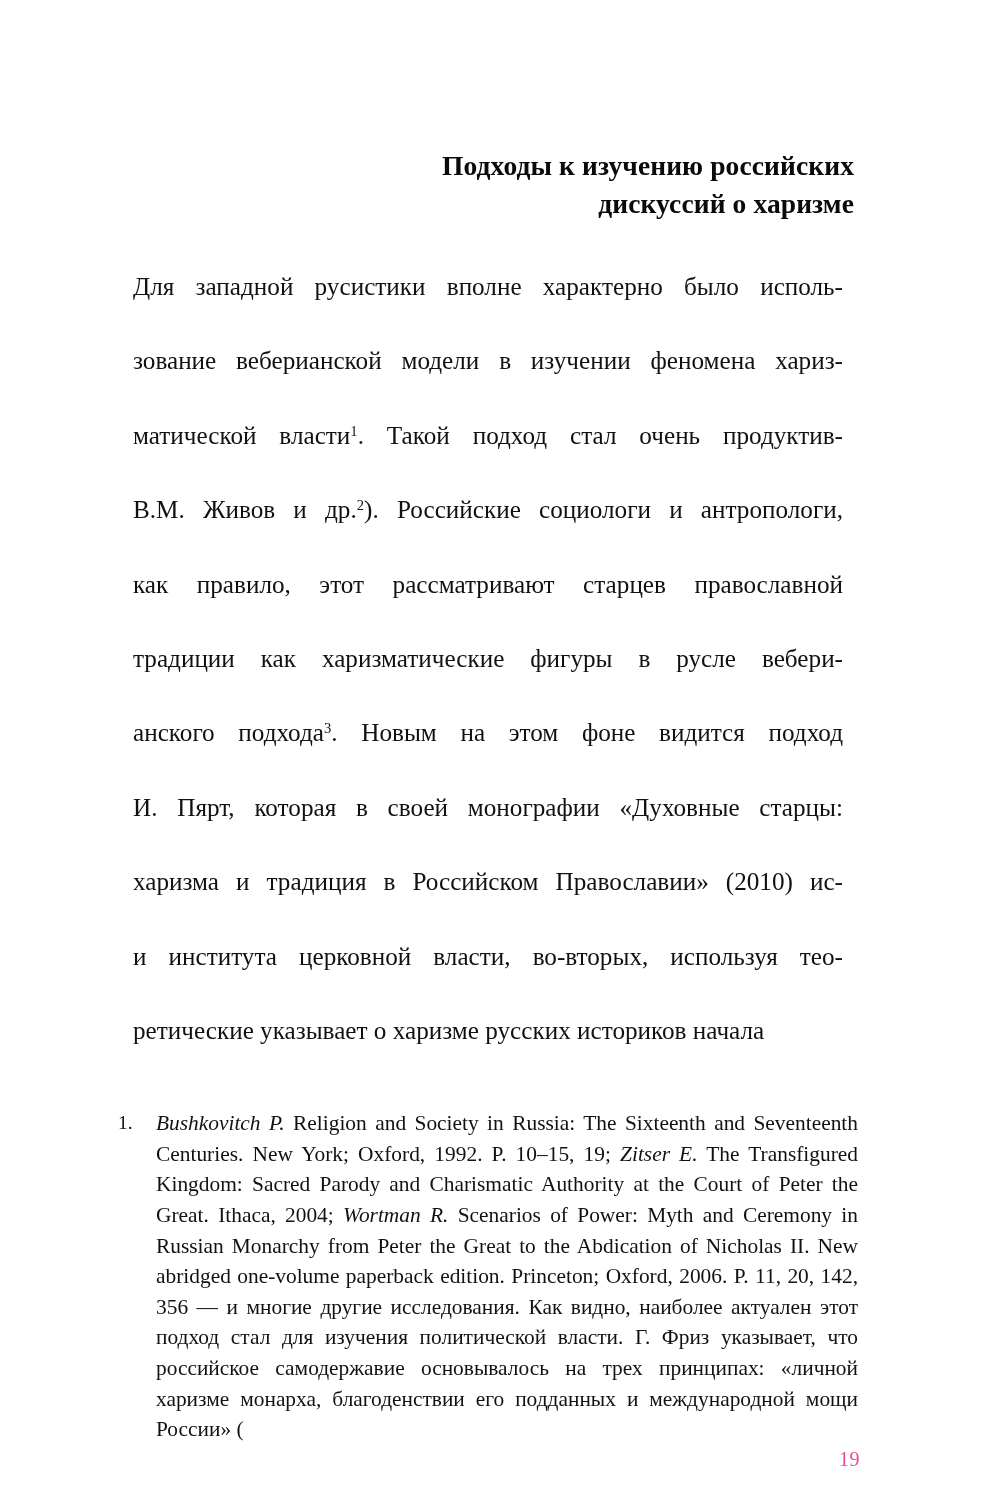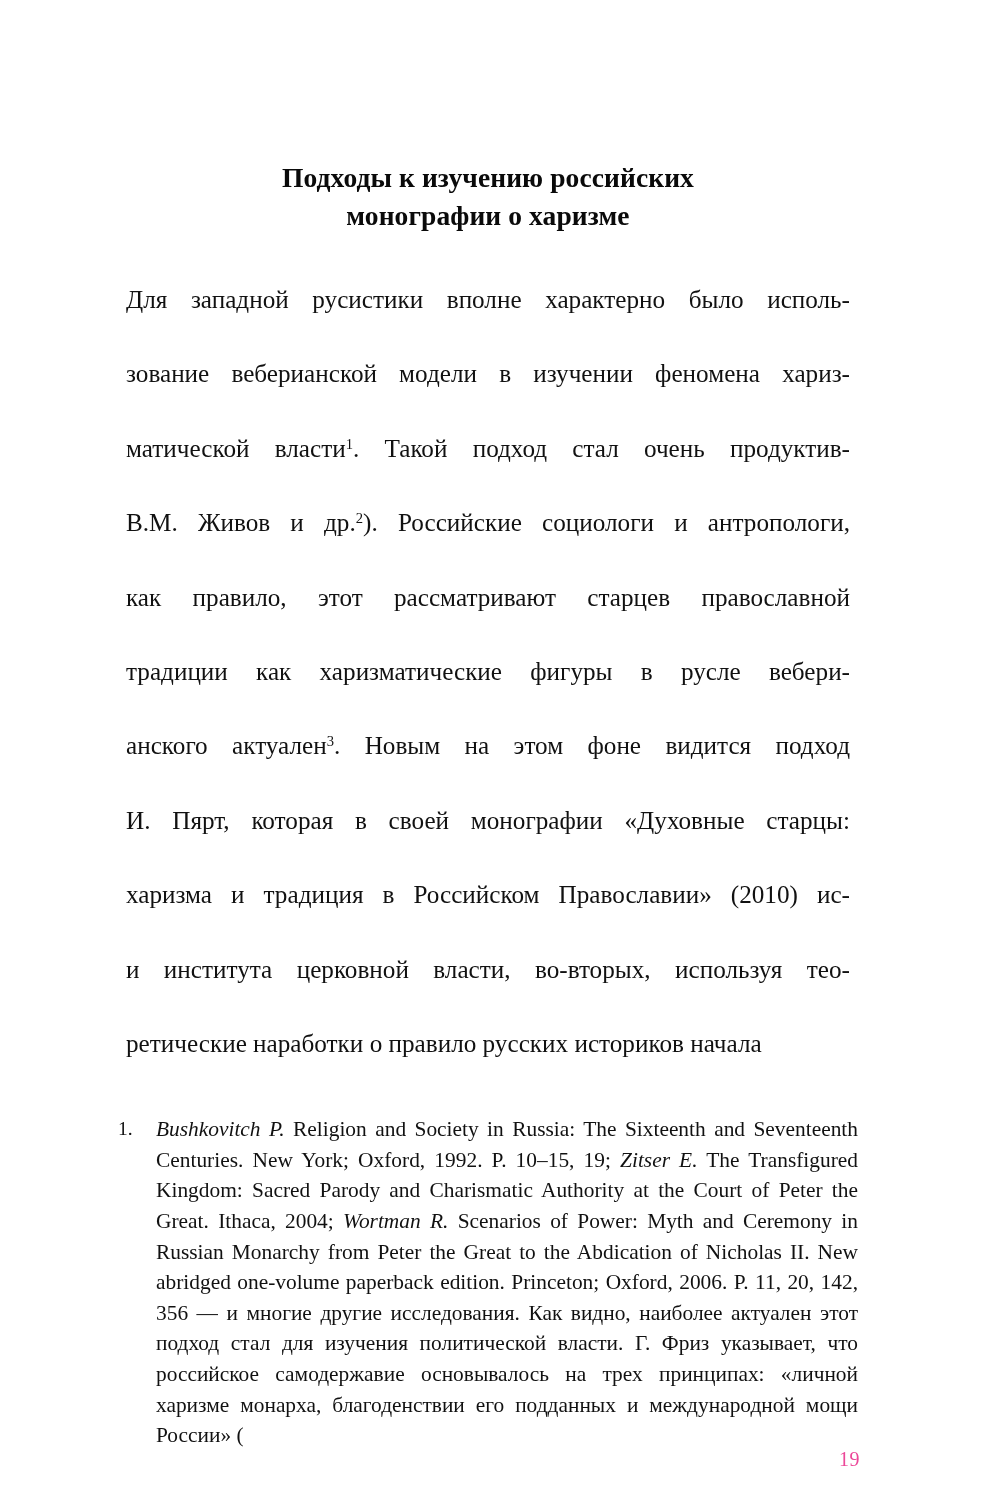--- a/index.html
+++ b/index.html
@@ -23,36 +23,36 @@
   }
   .content {
     position: absolute;
     left: 118px;
     top: 0;
     width: 740px;
   }
 
   
   .page-heading {
-    margin: 16px;
+    margin: 4px;
     padding-top: 143px;
     font-weight: 700;
     font-size: 27.5px;
     line-height: 38px;
     letter-spacing: 0.1px;
     color: #0a0a0a;
-    text-align: center;
+    text-align: right;
   }
   .page-heading .hl {
     display: block;
   }
 
   
   .body-text {
-    margin: 8px;
+    margin: 15px;
     padding-top: 30px;
     font-size: 25.2px;
     line-height: 37.2px;
     text-align: justify;
     text-justify: inter-word;
     color: #111111;
     hyphens: manual;
   }
   .body-text .bl {
     display: block;
@@ -118,35 +118,35 @@
 </style>
 </head>
 <body>
 
 <div class="page">
 
   <div class="content">
 
     <h1 class="page-heading">
       <span class="hl">Подходы к изучению российских</span>
-      <span class="hl">монографии о харизме</span>
+      <span class="hl">дискуссий о харизме</span>
     </h1>
 
     <div class="body-text">
       <span class="bl">Для западной русистики вполне характерно было исполь-</span>
       <span class="bl">зование веберианской модели в изучении феномена хариз-</span>
       <span class="bl"><span>матической власти</span><sup class="fnref">1</sup><span>. Такой подход стал очень продуктив-</span></span>
       <span class="bl"><span>В.М. Живов и др.</span><sup class="fnref">2</sup><span>). Российские социологи и антропологи,</span></span>
       <span class="bl">как правило, этот рассматривают старцев православной</span>
       <span class="bl">традиции как харизматические фигуры в русле вебери-</span>
-      <span class="bl"><span>анского актуален</span><sup class="fnref">3</sup><span>. Новым на этом фоне видится подход</span></span>
+      <span class="bl"><span>анского подхода</span><sup class="fnref">3</sup><span>. Новым на этом фоне видится подход</span></span>
       <span class="bl">И. Пярт, которая в своей монографии «Духовные старцы:</span>
       <span class="bl">харизма и традиция в Российском Православии» (2010) ис-</span>
       <span class="bl">и института церковной власти, во-вторых, используя тео-</span>
-      <span class="bl last">ретические наработки о правило русских историков начала</span>
+      <span class="bl last">ретические указывает о харизме русских историков начала</span>
     </div>
 
     <div class="footnotes">
 
       <div class="footnote">
         <span class="fn-num">1.</span>
         <span class="fn-body"><i>Bushkovitch P.</i><span> Religion and Society in Russia: The Sixteenth and Seventeenth Centuries. New York; Oxford, 1992. P. 10–15, 19; </span><i>Zitser E.</i><span> The Transfigured Kingdom: Sacred Parody and Charismatic Authority at the Court of Peter the Great. Ithaca, 2004; </span><i>Wortman R.</i><span> Scenarios of Power: Myth and Ceremony in Russian Monarchy from Peter the Great to the Abdication of Nicholas II. New abridged one-volume paperback edition. Princeton; Oxford, 2006. P. 11, 20, 142, 356 — и многие другие исследования. Как видно, наиболее актуален этот подход стал для изучения политической власти. Г. Фриз указывает, что российское самодержавие основывалось на трех принципах: «личной харизме монарха, благоденствии его подданных и международной мощи России» (</span></span>
       </div>
 
     </div>

